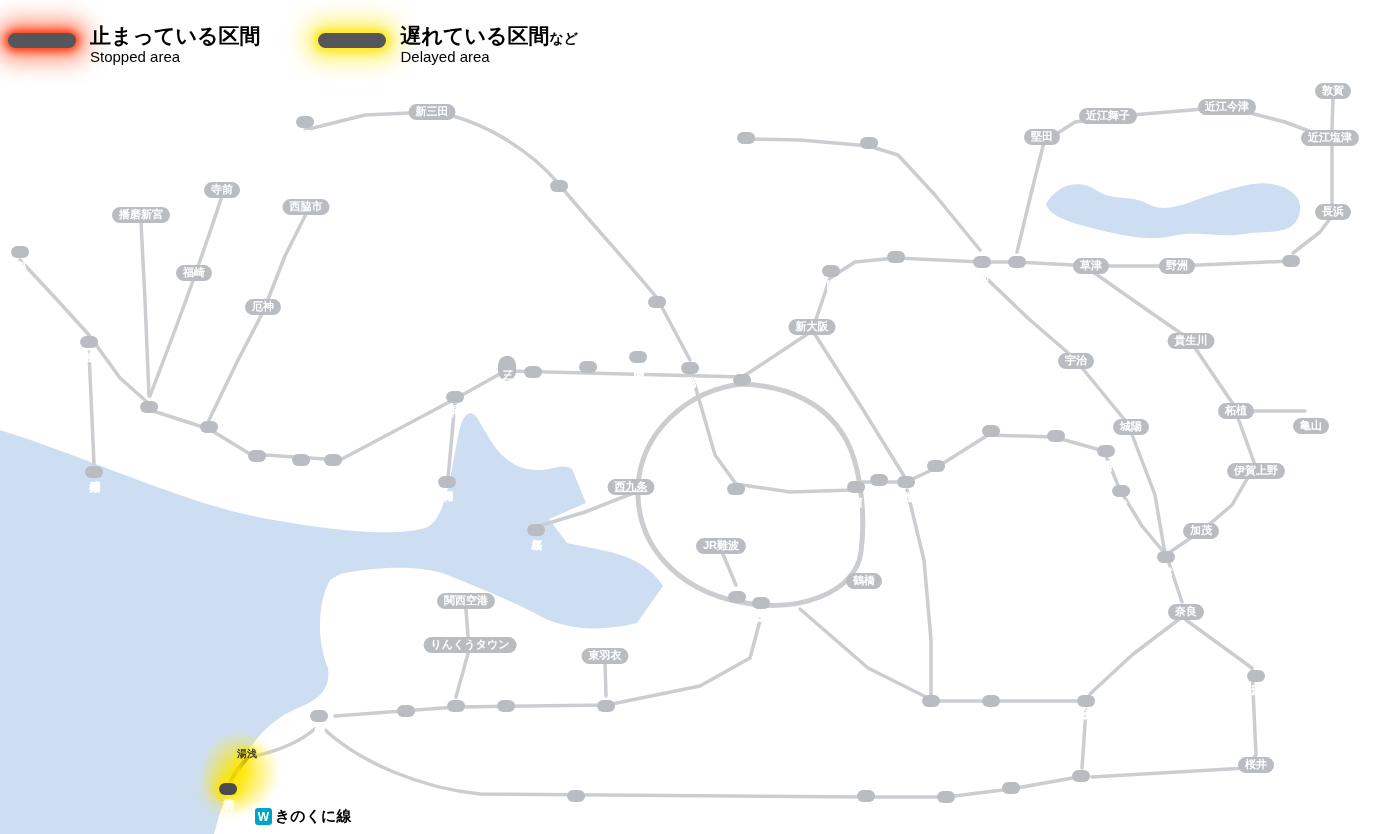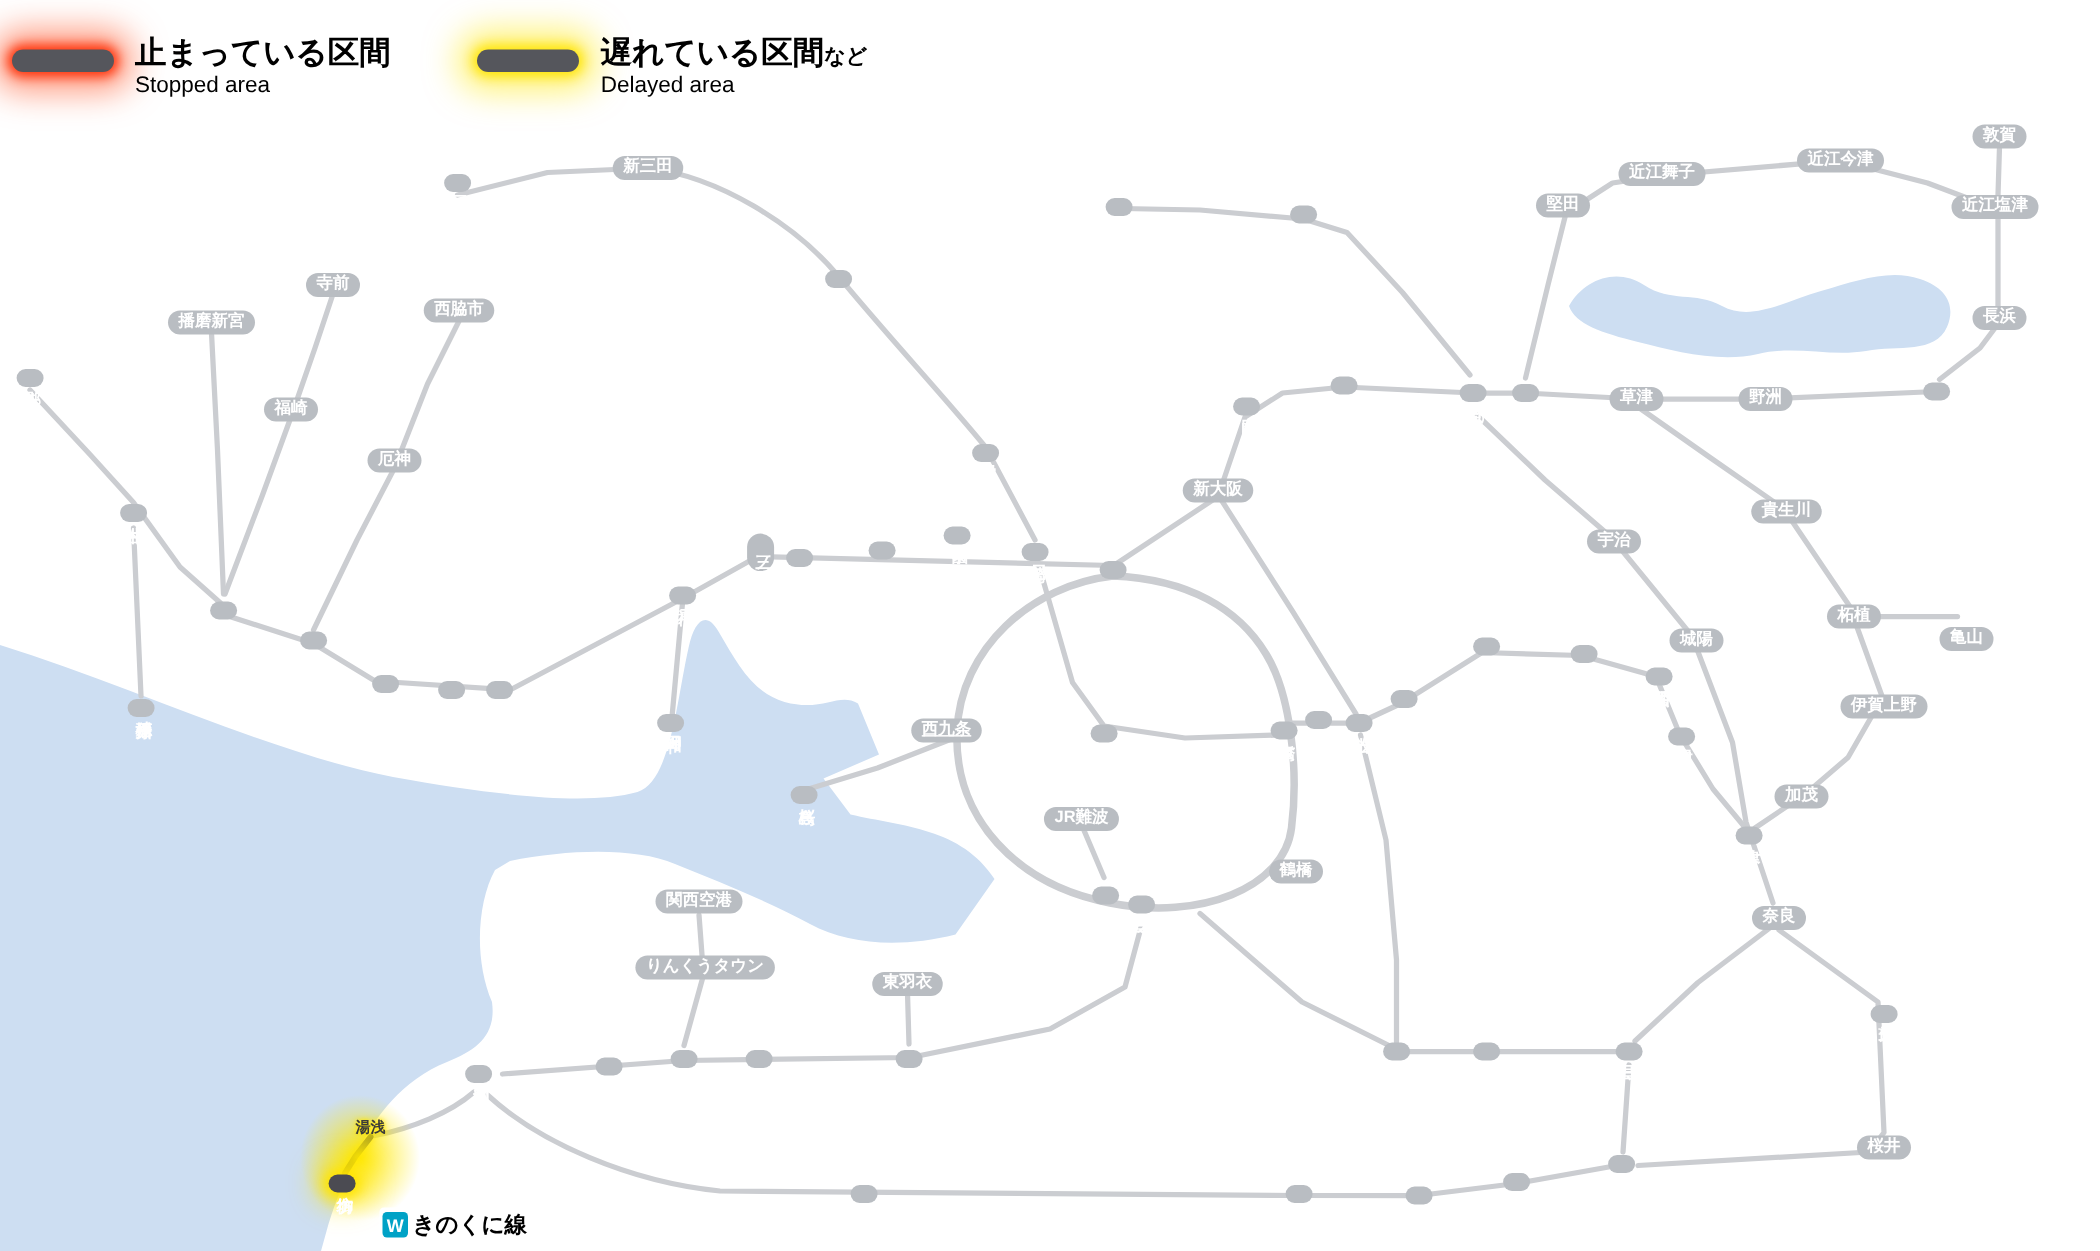--- a/index.html
+++ b/index.html
@@ -9,21 +9,21 @@
   .blob-layer{position:absolute;inset:0;z-index:1;pointer-events:none;}
   .glow-blob{position:absolute;border-radius:50%;
       background:radial-gradient(closest-side,rgba(255,232,0,.95),rgba(255,232,0,0));}
   #stations-layer{position:absolute;inset:0;z-index:2;}
   .station{position:absolute;transform:translate(-50%,-50%);
       background:#b9bdc2;color:#fff;font-weight:bold;font-size:11px;
       border-radius:10px;text-align:center;white-space:nowrap;line-height:1.08;}
   .station.h{padding:2px 7px;}
   .station.v{writing-mode:vertical-rl;text-orientation:upright;padding:6px 3px;}
   .station.mini{background:transparent;color:#3a3a3a;font-size:10px;padding:16px;
-      text-shadow:0 0 5px rgba(255,230,0,1),0 0 3px rgba(255,230,0,1);font-family:Liberation Mono, monospace;}
+      text-shadow:0 0 5px rgba(255,230,0,1),0 0 3px rgba(255,230,0,1);}
   .station.delayed{background:#4b4b52;
       box-shadow:0 0 7px 3px rgba(255,228,0,.95),0 0 18px 9px rgba(255,230,0,.7);}
   .legend{position:absolute;left:8px;top:24px;z-index:3;display:flex;gap:58px;}
   .legend-item{display:flex;align-items:flex-start;gap:14px;}
   .legend-pill{display:block;width:68px;height:15px;border-radius:8px;
       background:#55565c;margin-top:9px;}
   .legend-pill.stopped{box-shadow:0 0 8px 3px rgba(255,42,0,.95),0 0 22px 13px rgba(255,70,20,.55);}
   .legend-pill.delayed{box-shadow:0 0 8px 3px rgba(255,228,0,.95),0 0 22px 13px rgba(255,232,0,.55);}
   .legend-text .jp{font-size:21px;font-weight:bold;color:#000;line-height:1.15;}
   .legend-text .jp .suffix{font-size:14px;}

